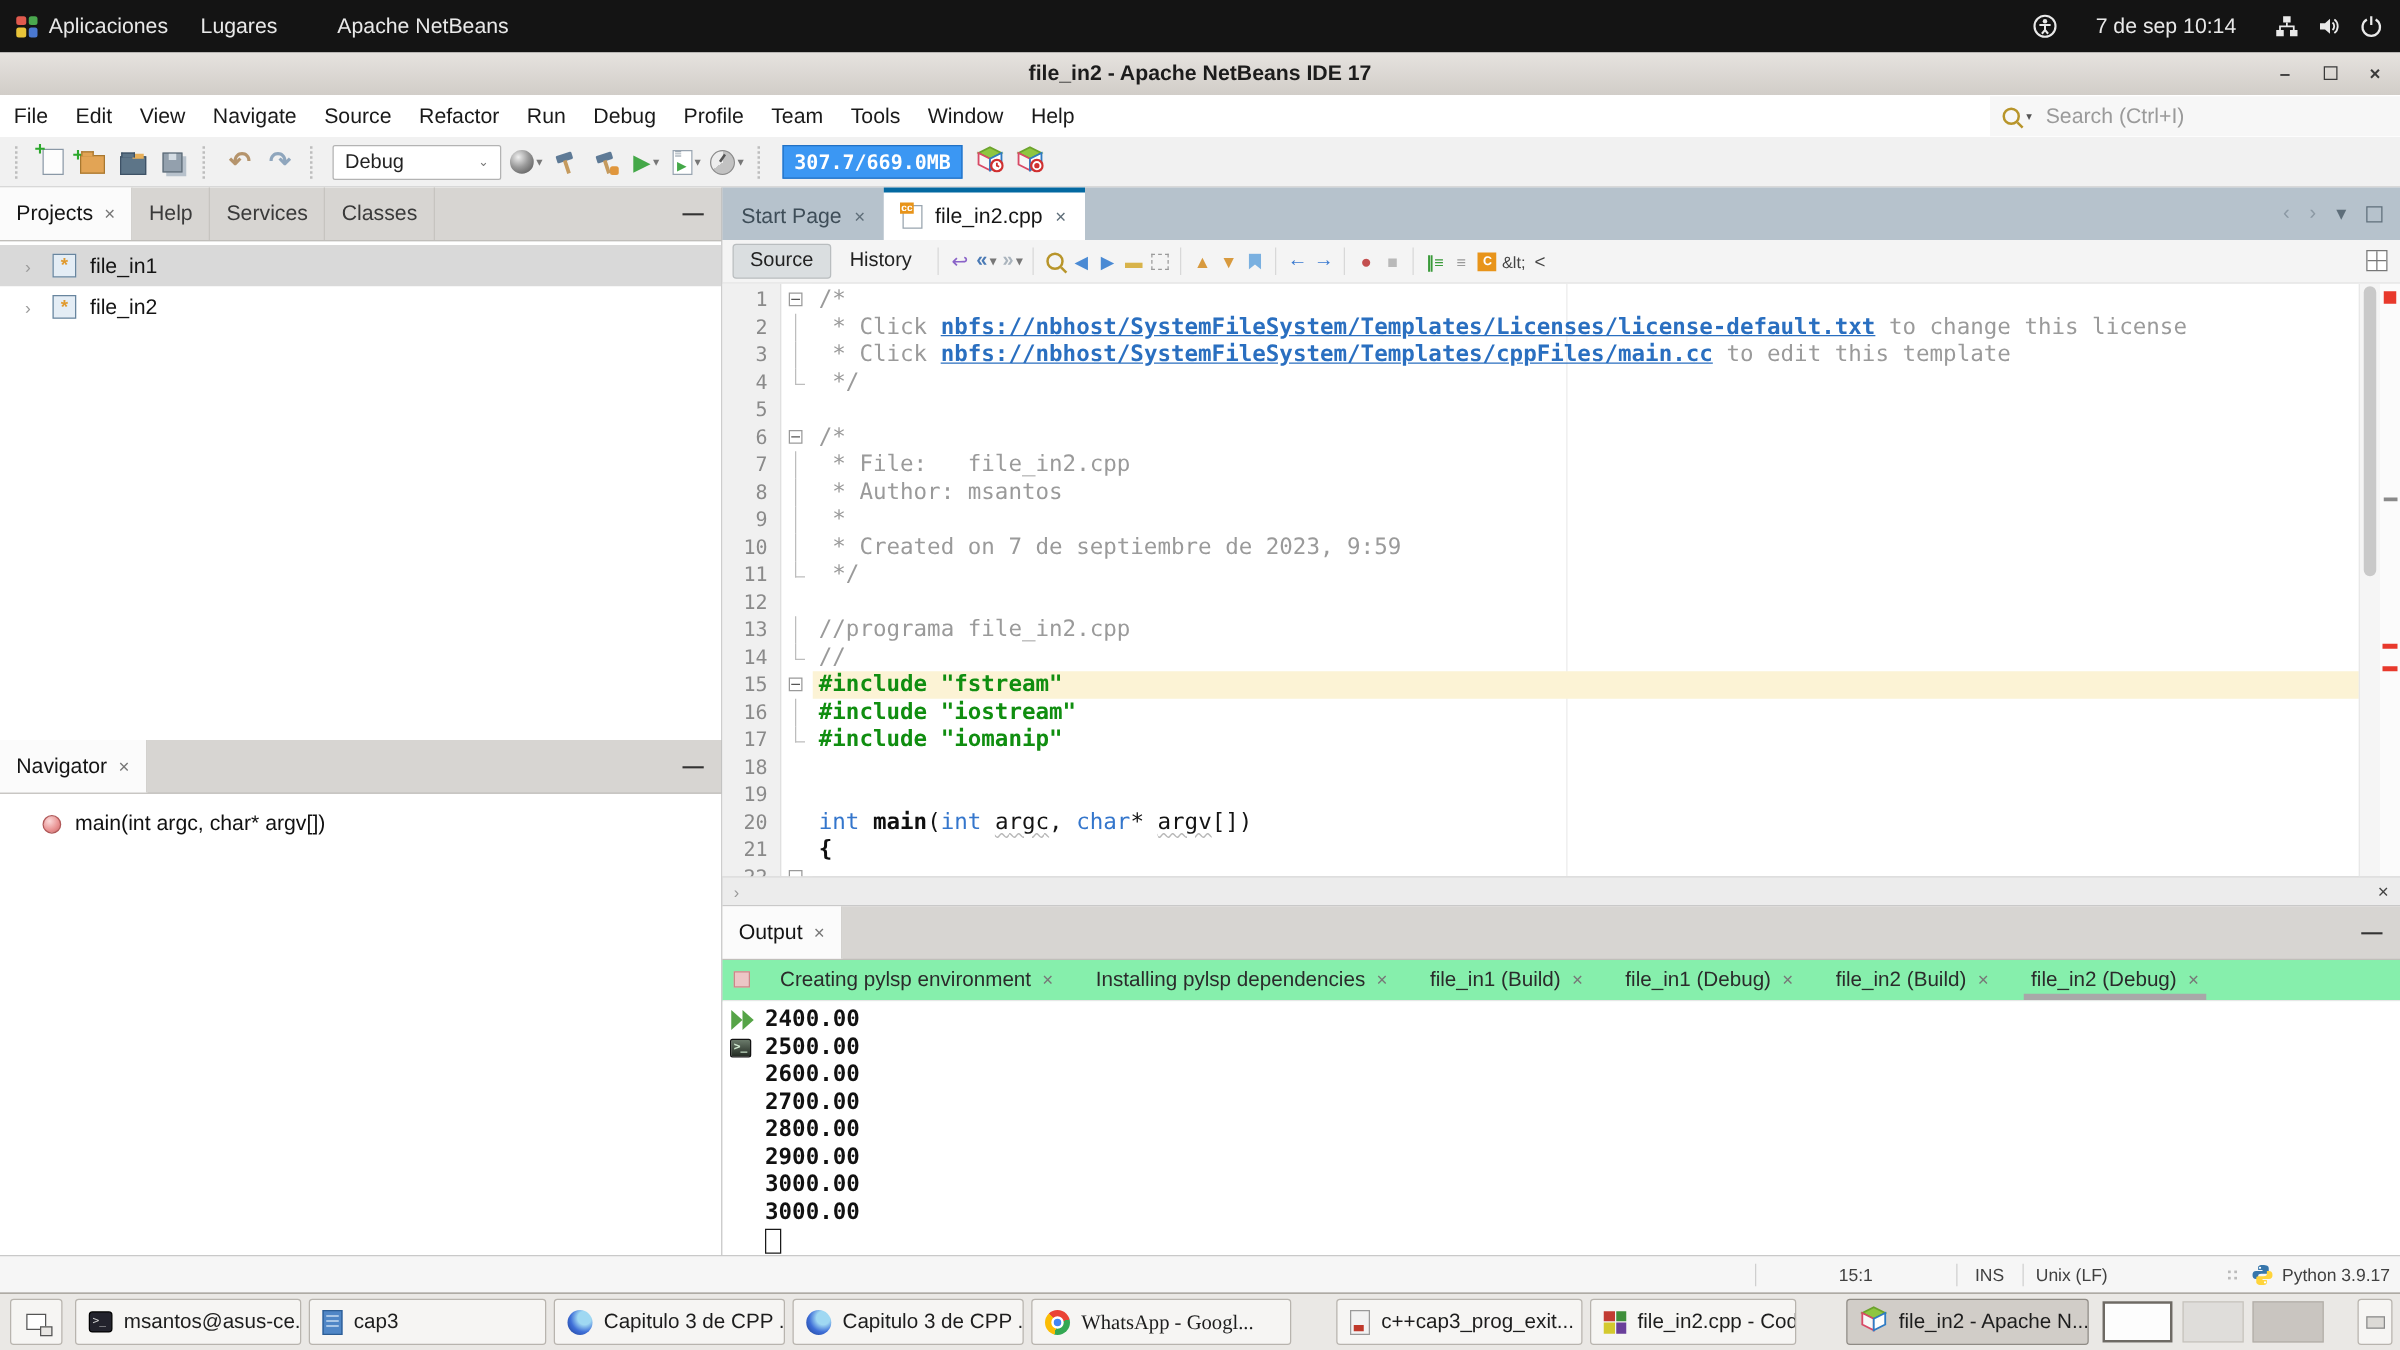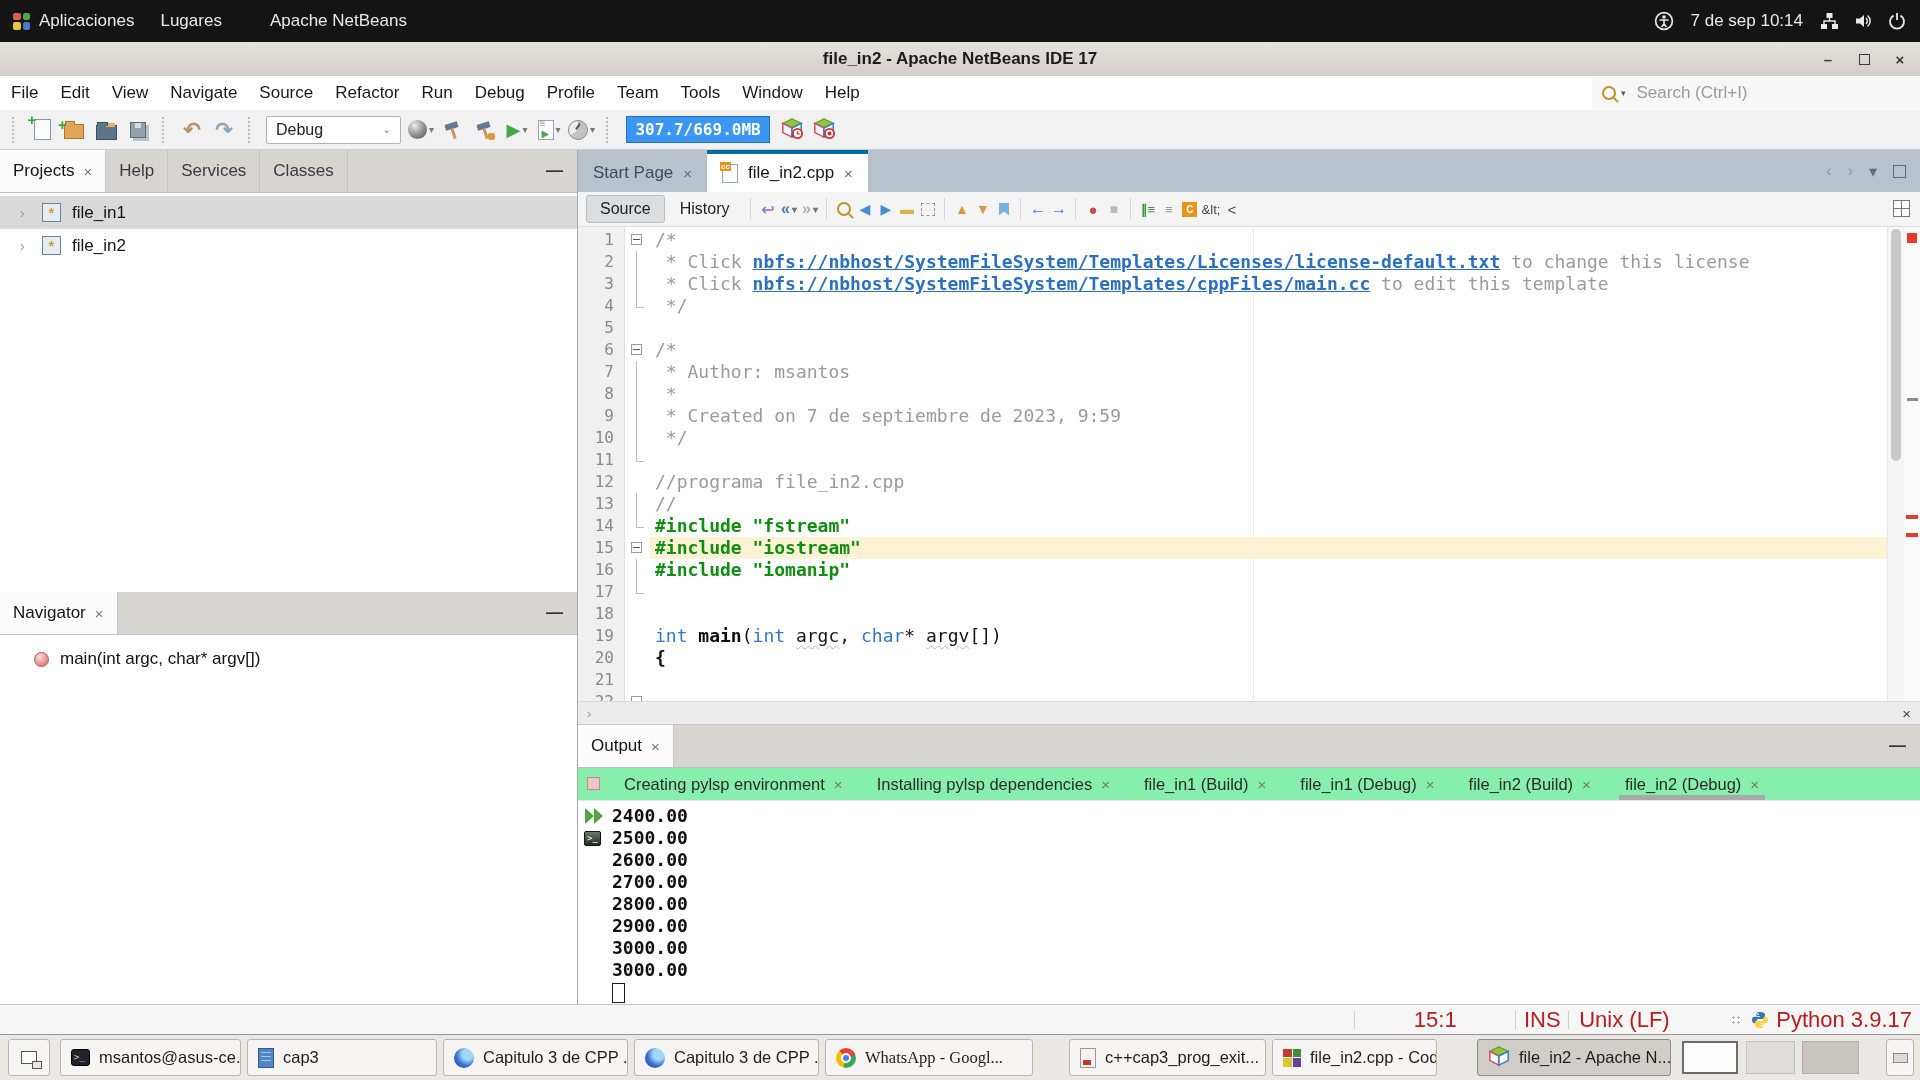--- a/index.html
+++ b/index.html
@@ -6,21 +6,21 @@
   body{width:1920px;height:1080px;overflow:hidden;font-family:"Liberation Sans",sans-serif;-webkit-font-smoothing:antialiased;}
   #screen{position:relative;width:1920px;height:1080px;background:#fff;}
 
   
   #topbar{position:absolute;top:0;left:0;right:0;height:42px;background:#141414;color:#e9e9e9;display:flex;align-items:center;font-size:17px;}
   .tb-item{padding:0 13px;height:100%;display:flex;align-items:center;gap:9px;}
   .app-grid{width:17px;height:17px;display:grid;grid-template-columns:1fr 1fr;gap:2px;}
   .app-grid i{border-radius:2px;}
   #topbar-right{margin-left:auto;display:flex;align-items:center;gap:15px;padding-right:14px;}
   #topbar-right svg{display:block;}
-  #clock{margin:0 2px;}
+  #clock{margin:0 16px;}
 
   
   #titlebar{position:absolute;top:42px;left:0;right:0;height:34px;background:linear-gradient(#e6e3df,#d1cdc8);border-bottom:1px solid #b2aea8;display:flex;align-items:center;justify-content:center;font-weight:bold;font-size:17px;color:#1c1c1c;}
   #win-controls{position:absolute;right:12px;top:0;bottom:0;display:flex;align-items:center;gap:20px;color:#3a3a3a;font-size:15px;}
   #win-controls .wc{width:16px;text-align:center;}
   .wc-max{width:9px;height:9px;border:1.5px solid #3a3a3a;display:inline-block;}
 
   
   #menubar{position:absolute;top:76px;left:0;right:0;height:34px;background:#ffffff;border-bottom:1px solid #e4e4e4;display:flex;align-items:center;font-size:17px;color:#191919;}
   .menu-item{padding:0 11px;height:100%;display:flex;align-items:center;}
@@ -150,21 +150,21 @@
   #output-content{flex:1;background:#fff;position:relative;font-family:"DejaVu Sans Mono",monospace;font-weight:bold;font-size:18px;color:#111;line-height:22px;overflow:hidden;}
   #output-lines{position:absolute;left:34px;top:4px;}
   .cursor-box{width:11px;height:18px;border:1.5px solid #1a1a1a;margin-top:2px;}
   .replay-icon{position:absolute;left:7px;top:7px;width:20px;height:16px;}
   .replay-icon::before,.replay-icon::after{content:"";position:absolute;top:0;border-left:9px solid #56a447;border-top:8px solid transparent;border-bottom:8px solid transparent;}
   .replay-icon::before{left:0;}
   .replay-icon::after{left:9px;}
   .console-icon{position:absolute;left:6px;top:30px;width:17px;height:15px;background:linear-gradient(#6a7a6a,#232b23);border:1px solid #111;border-radius:2px;color:#cfe8cf;font-size:9px;line-height:13px;padding-left:2px;box-sizing:border-box;font-family:"DejaVu Sans Mono",monospace;}
 
   
-  #statusbar{position:absolute;top:1004px;left:0;right:0;height:30px;background:#f6f6f6;border-top:1px solid #c9c9c9;font-size:22px;color:#b91c1c;}
+  #statusbar{position:absolute;top:1004px;left:0;right:0;height:30px;background:#f6f6f6;border-top:1px solid #c9c9c9;font-size:14px;color:#404040;}
   #sb-right{position:absolute;right:0;top:0;bottom:0;display:flex;align-items:center;padding-right:8px;}
   .sb-sep{width:1px;height:18px;background:#cfcfcf;}
   .sb-cell{display:flex;align-items:center;justify-content:center;}
   #sb-caret{width:160px;}
   #sb-ins{width:52px;}
   #sb-eol{width:110px;justify-content:flex-start;padding-left:10px;}
   #sb-spacer{width:42px;}
   .grip{width:10px;height:10px;background:radial-gradient(#bbb 1.2px,transparent 1.4px);background-size:5px 5px;margin-right:10px;}
   #sb-python{display:flex;align-items:center;gap:7px;}
 
@@ -493,20 +493,21 @@
             <span class="fold-end" style="top: 354px;"></span>
             <span class="fold-box" style="top: 469px;"></span>
           </div>
         <div id="code">
             <div class="cline"><span class="com">/*</span></div>
             <div class="cline"><span class="com"> * Click </span><span class="link">nbfs://nbhost/SystemFileSystem/Templates/Licenses/license-default.txt</span><span class="com"> to change this license</span></div>
             <div class="cline"><span class="com"> * Click </span><span class="link">nbfs://nbhost/SystemFileSystem/Templates/cppFiles/main.cc</span><span class="com"> to edit this template</span></div>
             <div class="cline"><span class="com"> */</span></div>
             <div class="cline"></div>
             <div class="cline"><span class="com">/*</span></div>
+            <div class="cline"><span class="com"> * File:   file_in2.cpp</span></div>
             <div class="cline"><span class="com"> * Author: msantos</span></div>
             <div class="cline"><span class="com"> *</span></div>
             <div class="cline"><span class="com"> * Created on 7 de septiembre de 2023, 9:59</span></div>
             <div class="cline"><span class="com"> */</span></div>
             <div class="cline"></div>
             <div class="cline"><span class="com">//programa file_in2.cpp</span></div>
             <div class="cline"><span class="com">//</span></div>
             <div class="cline"><span class="pp">#include "fstream"</span></div>
             <div class="cline"><span class="pp">#include "iostream"</span></div>
             <div class="cline"><span class="pp">#include "iomanip"</span></div>

